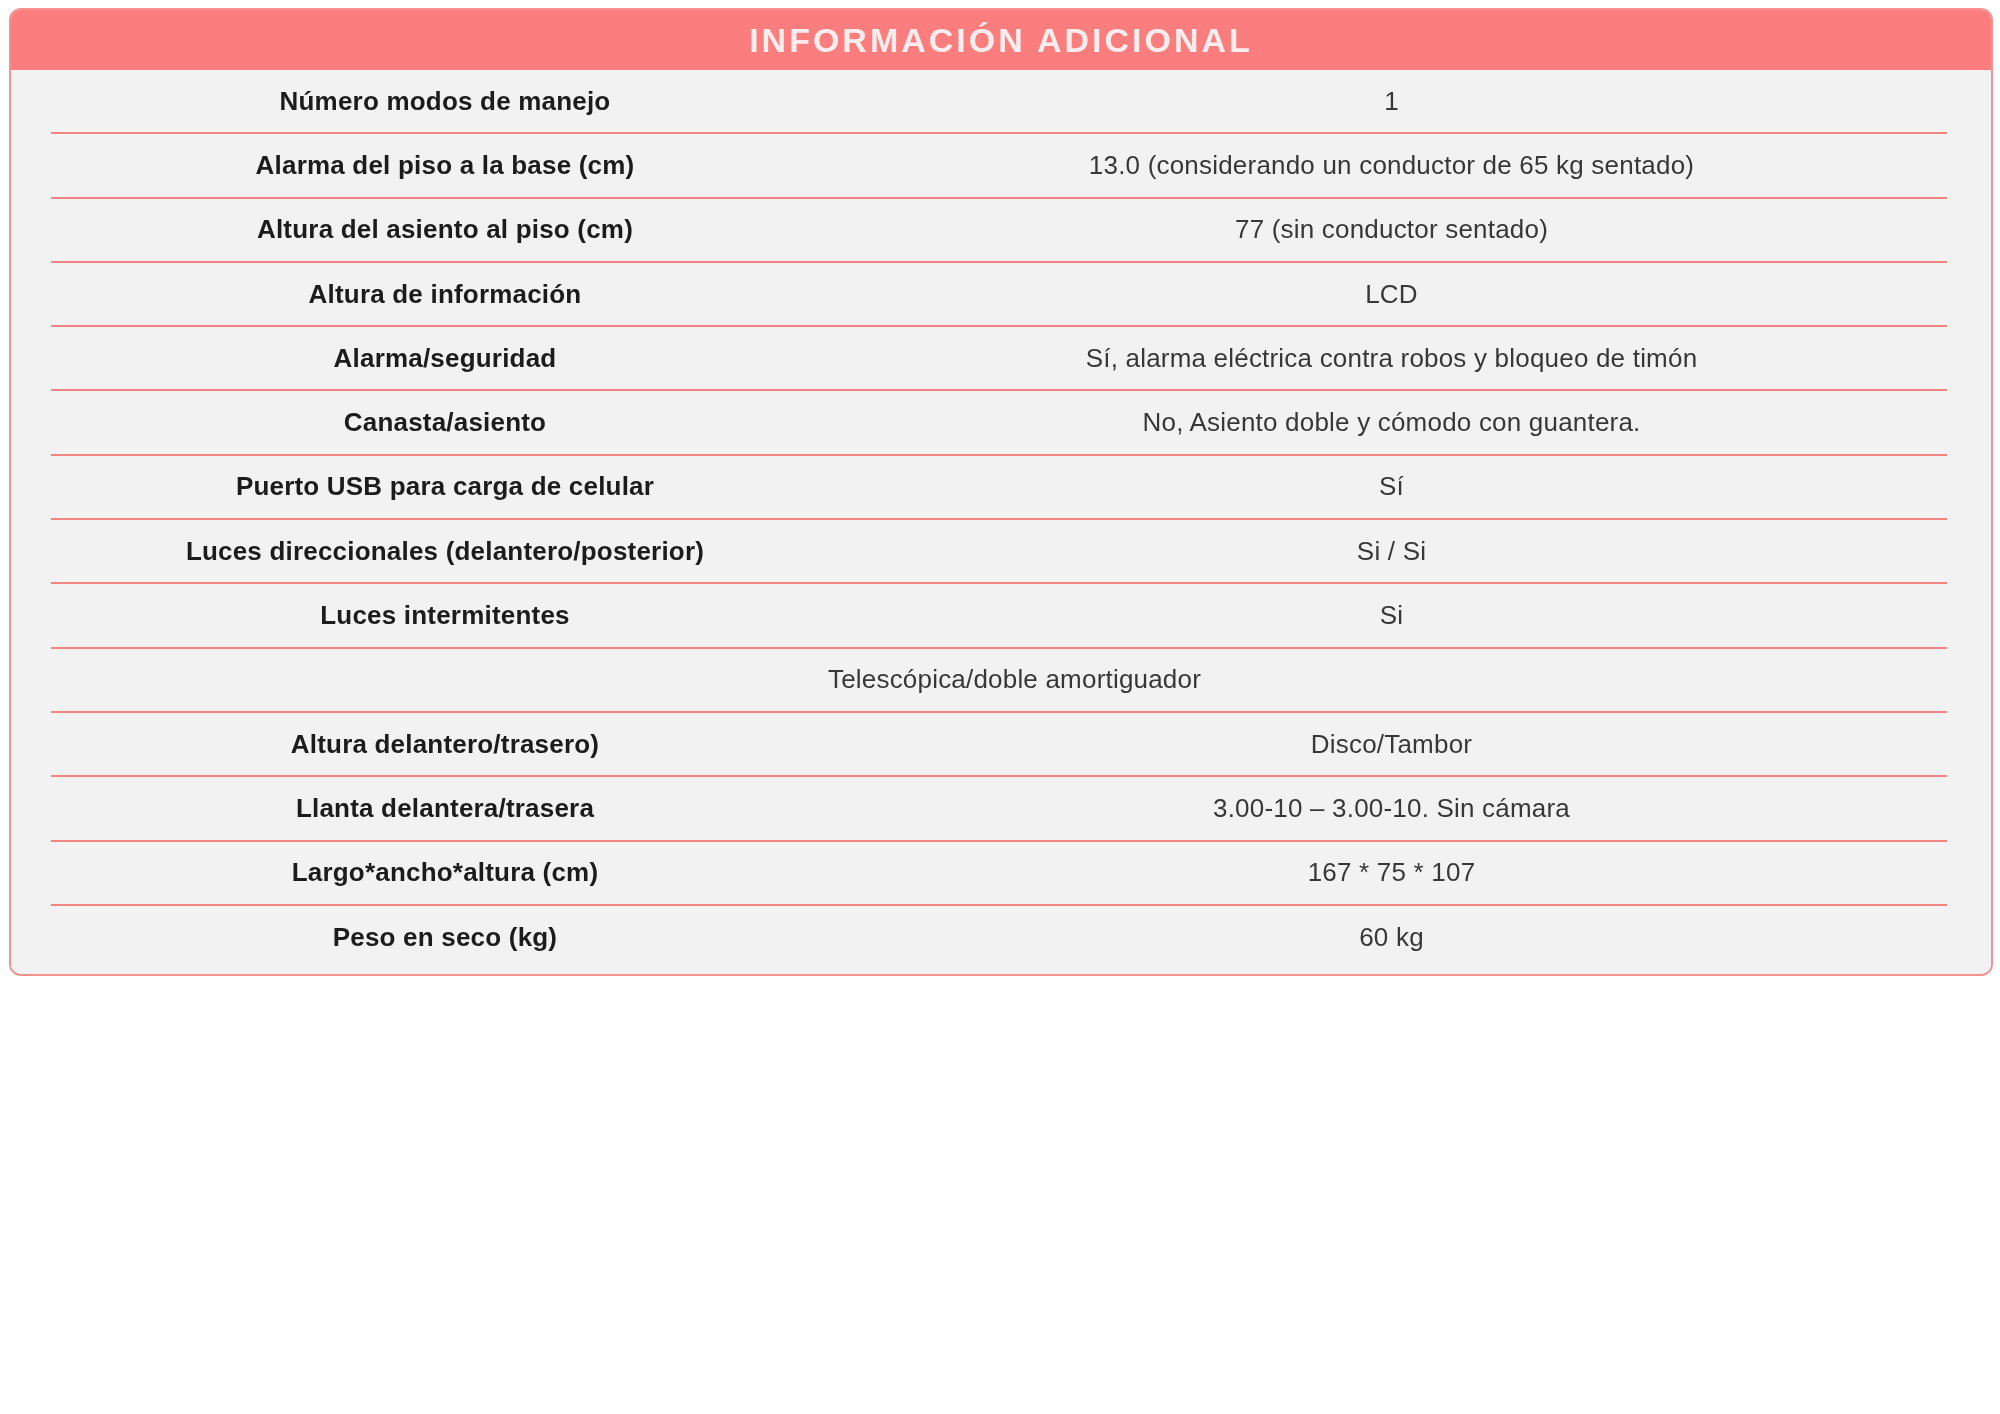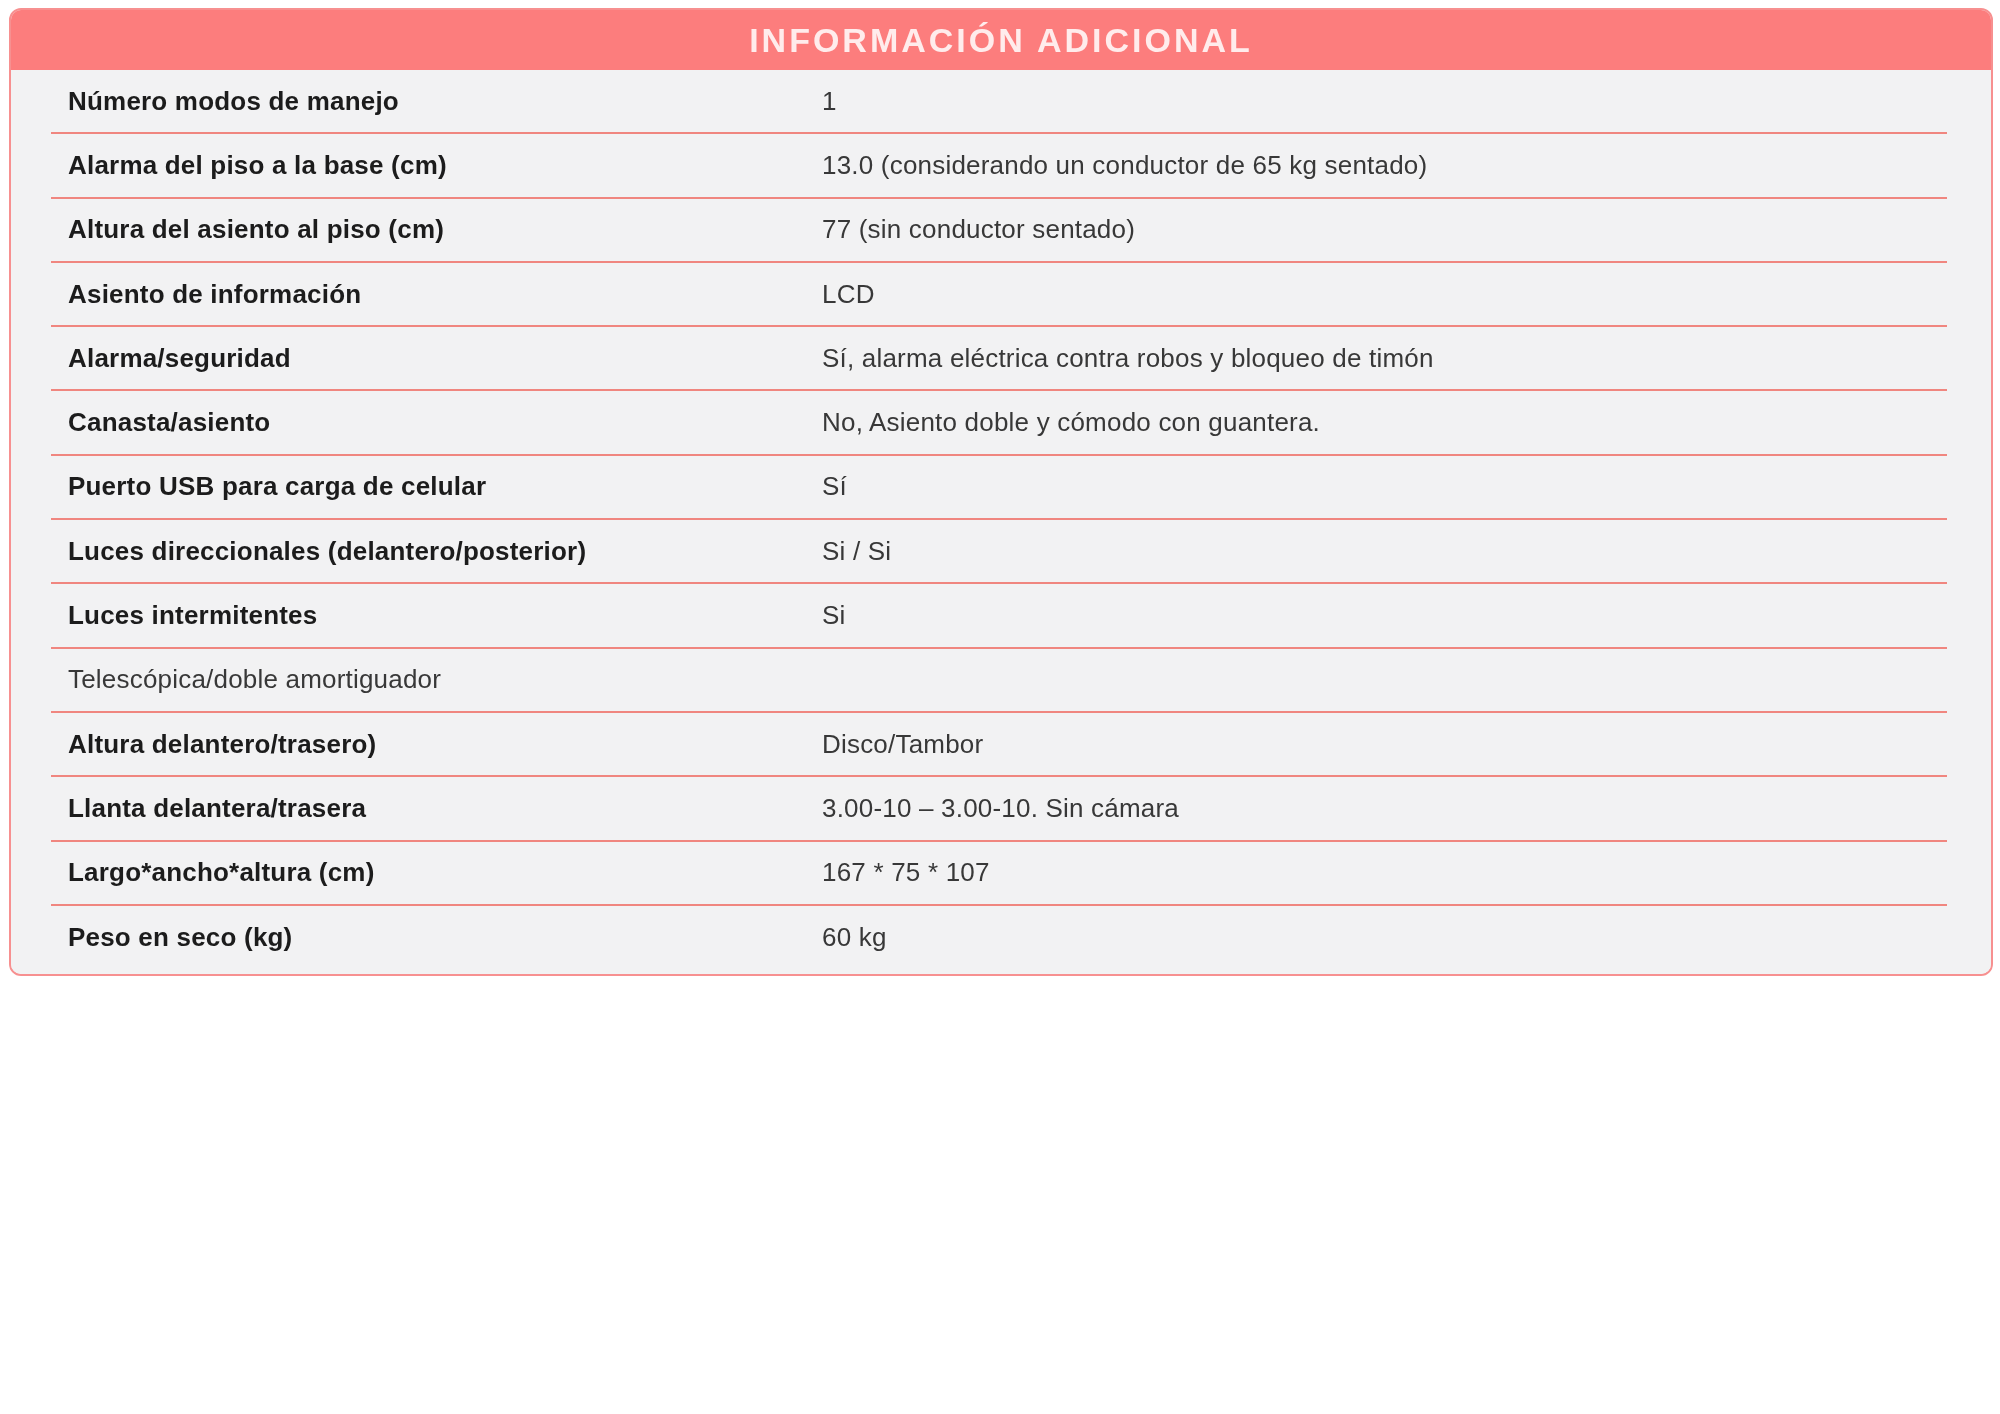--- a/index.html
+++ b/index.html
@@ -36,20 +36,21 @@
     font-size: 34px;
     font-weight: 700;
     letter-spacing: 3px;
     text-transform: uppercase;
     white-space: nowrap;
   }
 
   .spec-card__body {
     background: #f2f2f3;
     padding-bottom: 6px;
+    text-align: center;
   }
 
   .spec-row {
     display: flex;
     align-items: center;
     height: 62.3px;
     padding-left: 57px;
     padding-right: 30px;
   }
 
@@ -98,21 +99,21 @@
     <div class="spec-row__label">Alarma del piso a la base (cm)</div>
     <div class="spec-row__value">13.0 (considerando un conductor de 65 kg sentado)</div>
   </div>
 <div class="spec-sep"></div>
   <div class="spec-row">
     <div class="spec-row__label">Altura del asiento al piso (cm)</div>
     <div class="spec-row__value">77 (sin conductor sentado)</div>
   </div>
 <div class="spec-sep"></div>
   <div class="spec-row">
-    <div class="spec-row__label">Asiento de información</div>
+    <div class="spec-row__label">Altura de información</div>
     <div class="spec-row__value">LCD</div>
   </div>
 <div class="spec-sep"></div>
   <div class="spec-row">
     <div class="spec-row__label">Alarma/seguridad</div>
     <div class="spec-row__value">Sí, alarma eléctrica contra robos y bloqueo de timón</div>
   </div>
 <div class="spec-sep"></div>
   <div class="spec-row">
     <div class="spec-row__label">Canasta/asiento</div>

